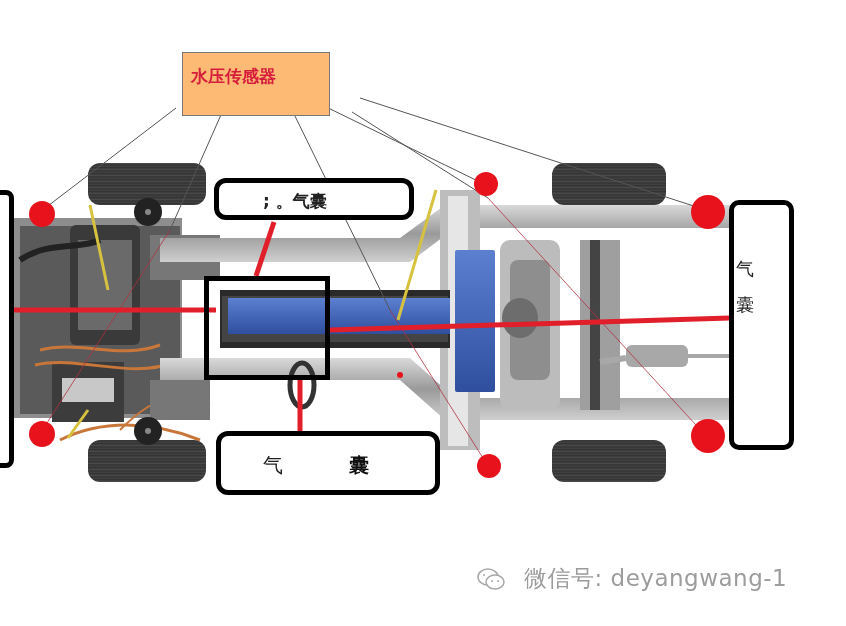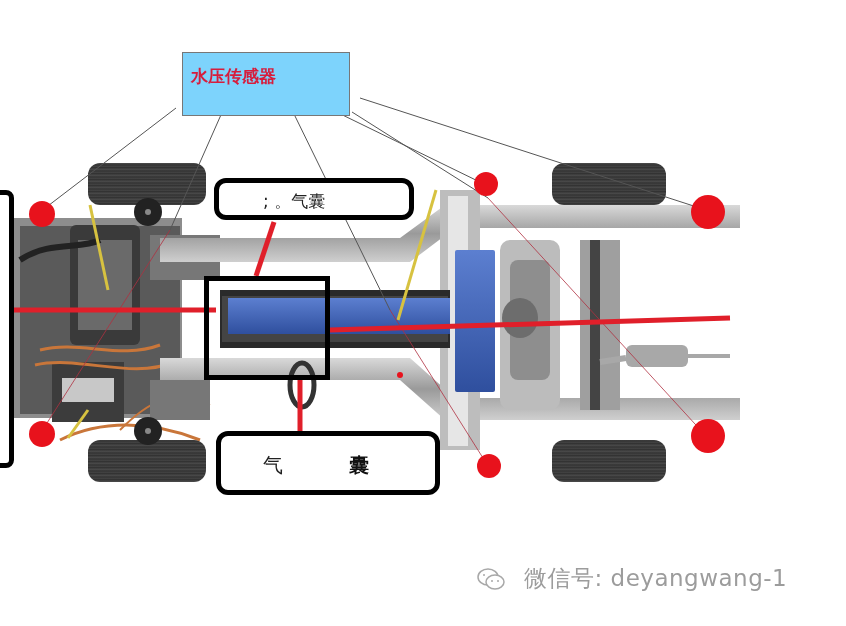--- a/index.html
+++ b/index.html
@@ -1,26 +1,26 @@
 <!DOCTYPE html>
 <html><head>
 <meta charset="utf-8">
 <style>
   html, body { margin:0; padding:0; background:#ffffff; }
   body { width:846px; height:626px; position:relative; overflow:hidden;
          font-family:"DejaVu Sans", sans-serif; }
   #stage { position:absolute; left:0; top:0; width:846px; height:626px; }
   .label-box { position:absolute; box-sizing:border-box; }
-  .sensor-box { left:182px; top:52px; width:168px; height:64px;
-                border:1.5px solid #777; background:#7dd3fc;padding-left:48px; }
+  .sensor-box { left:182px; top:52px; width:148px; height:64px;
+                border:1.5px solid #777; background:#fdba74;padding-left:48px; }
   .sensor-text { position:absolute; left:8px; top:12px; font-size:17px; font-weight:bold;
                  color:#d61d3c; letter-spacing:0px; font-family:"DejaVu Sans", sans-serif; }
   .airbag-box { border:5px solid #000; border-radius:12px; background:#fff; }
   .ab-top { left:214px; top:178px; width:200px; height:42px; }
-  .ab-top .t { position:absolute; left:44px; top:7px; font-size:17px; color:#222; }
+  .ab-top .t { position:absolute; left:44px; top:7px; font-size:17px; color:#222;font-weight:bold; }
   .ab-bottom { left:216px; top:431px; width:224px; height:64px; }
   .ab-bottom .t1 { position:absolute; left:42px; top:16px; font-size:20px; color:#222; }
   .ab-bottom .t2 { position:absolute; left:128px; top:16px; font-size:20px; font-weight:bold; color:#111; }
   .ab-right { left:729px; top:200px; width:65px; height:250px; border-radius:10px; }
   .ab-right .t { position:absolute; left:2px; top:46px; font-size:18px; color:#222; line-height:36px; width:22px; }
   .ab-left { left:-12px; top:190px; width:26px; height:278px; border-radius:8px; }
   .cabin-box { position:absolute; left:204px; top:276px; width:126px; height:104px;
                border:5px solid #000; box-sizing:border-box; }
   .watermark { position:absolute; left:476px; top:563px; display:flex; align-items:center; gap:18px;
                color:#9c9c9c; font-size:23px; font-family:"DejaVu Sans", sans-serif; letter-spacing:0.5px; }
@@ -149,20 +149,23 @@
 
   <div class="label-box airbag-box ab-top">
     <span class="t">; 。气囊</span>
   </div>
 
   <div class="label-box airbag-box ab-bottom">
     <span class="t1">气</span>
     <span class="t2">囊</span>
   </div>
 
+  <div class="label-box airbag-box ab-right">
+    <span class="t">气 囊</span>
+  </div>
 
   <div class="label-box airbag-box ab-left"></div>
 
   <div class="cabin-box"></div>
 
   <div class="watermark">
     <svg class="wm-icon" viewBox="0 0 30 26" style="position:static">
       <ellipse cx="12" cy="11" rx="10" ry="8" fill="none" stroke="#a8a8a8" stroke-width="1.5"></ellipse>
       <ellipse cx="19" cy="16" rx="9" ry="7" fill="#fff" stroke="#a8a8a8" stroke-width="1.5"></ellipse>
       <circle cx="16" cy="15" r="1" fill="#a8a8a8"></circle>

